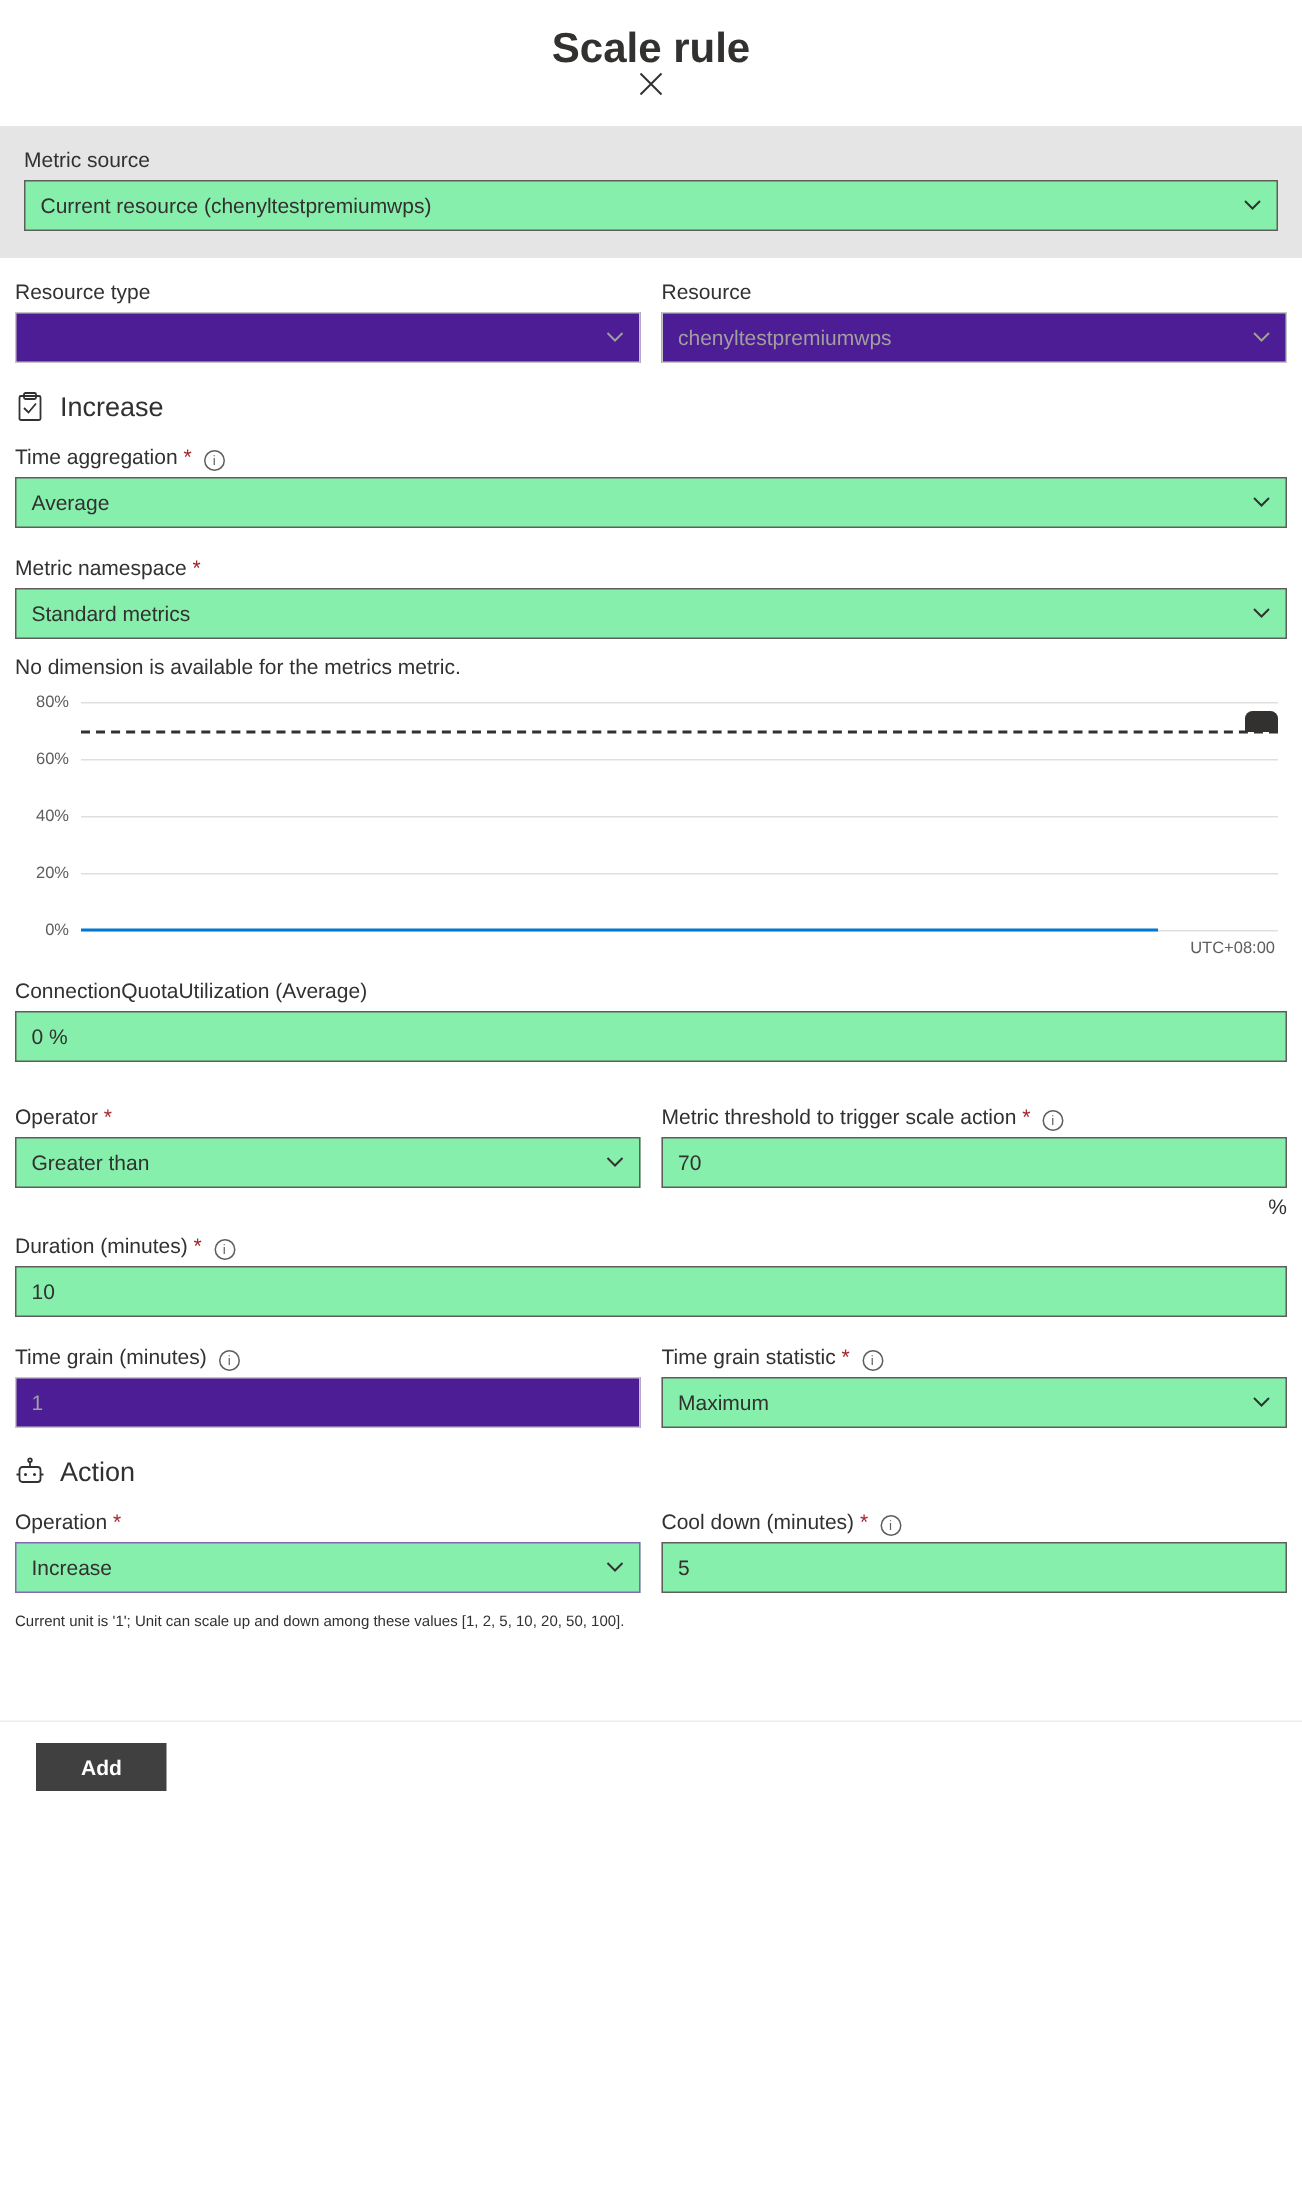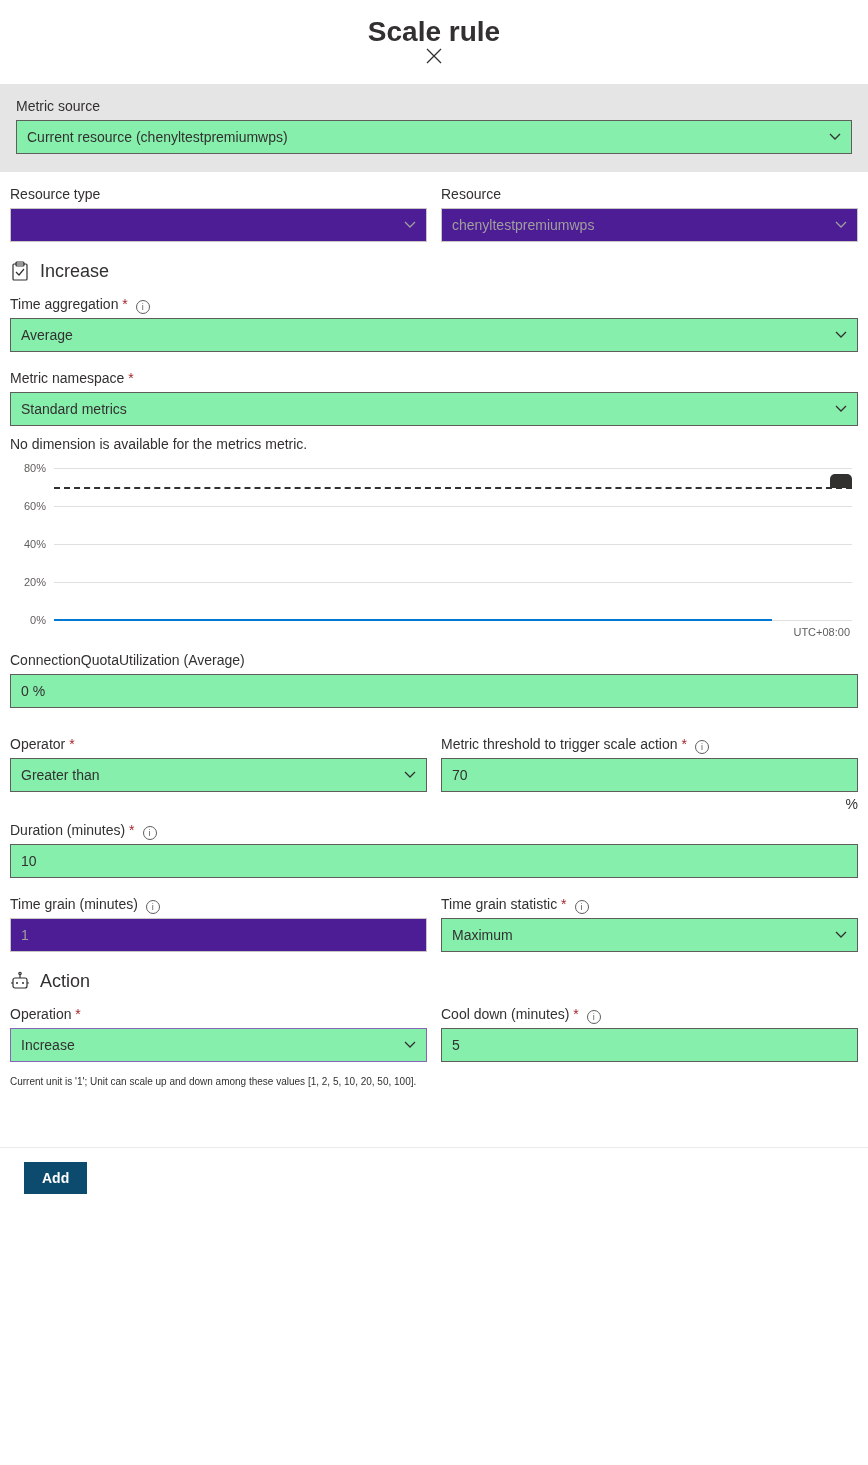--- a/index.html
+++ b/index.html
@@ -142,26 +142,26 @@
     color: #605e5c;
   }
   .unit-right { text-align: right; margin-top: 4px; }
   .footer-text { margin-top: 14px; font-size: 10px; }
   .bottom-bar {
     border-top: 1px solid #edebe9;
     margin-top: 40px;
     padding: 14px 24px;
   }
   .add-btn {
-    background: #0c4a6e;
+    background: #404040;
     color: #fff;
     border: none;
     font-size: 14px;
     font-weight: 600;
-    padding: 8px 18px;
+    padding: 8px 30px;
     cursor: pointer;
   }
   svg { display: block; }
 </style>
 </head>
 <body>
 
 <div class="header">
   <h1>Scale rule</h1>
   <div class="close-btn">

